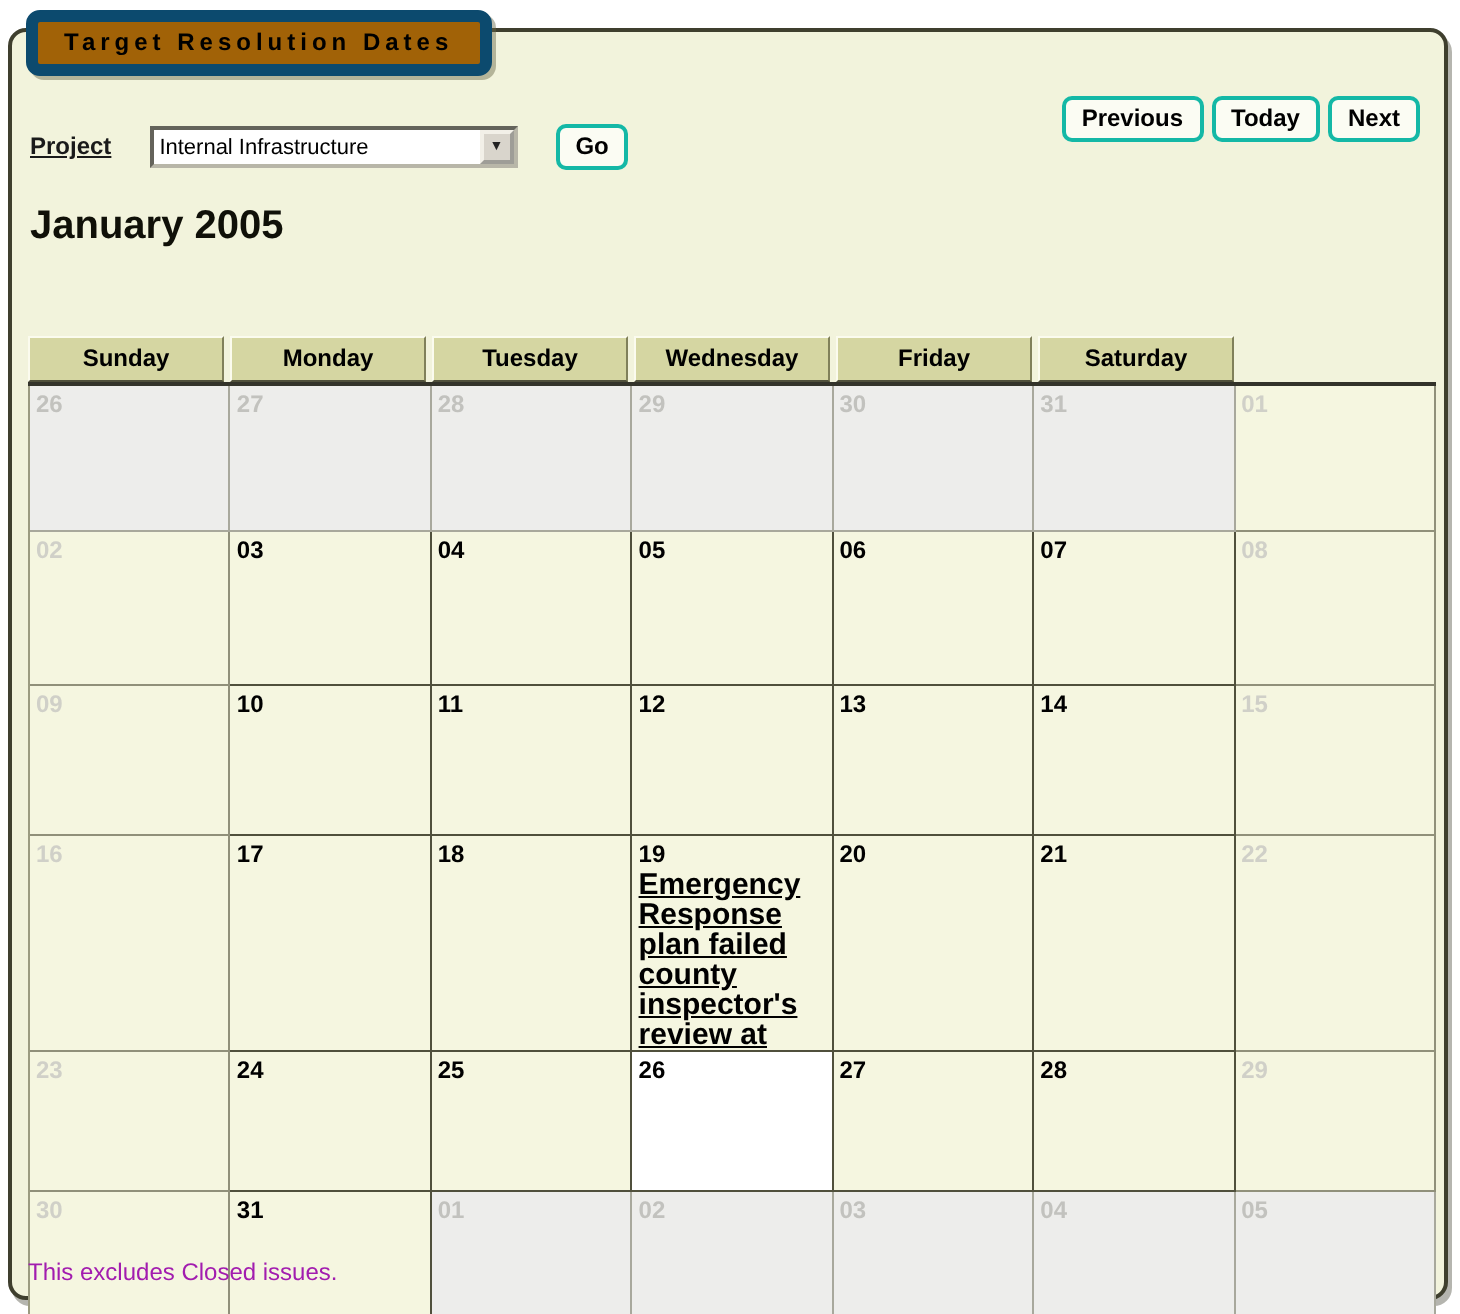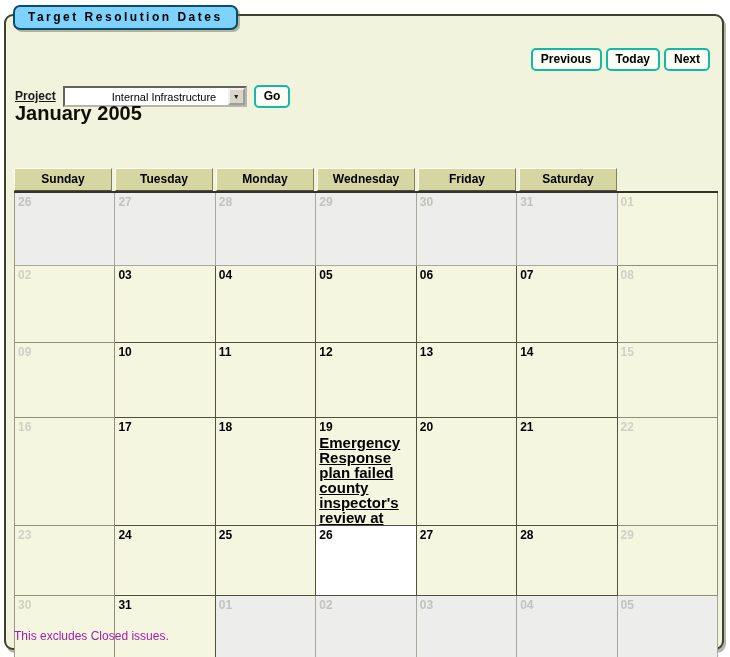--- a/index.html
+++ b/index.html
@@ -13,22 +13,22 @@
     left: 4px; top: 14px;
     width: 720px; height: 636px;
     background: #F2F3DC;
     border: 2px solid #3F3F2E;
     border-radius: 9px;
     box-shadow: 2px 3px 0 rgba(120,120,110,0.55);
   }
   .tab {
     position: absolute;
     top: -11px; left: 7px;
-    background: #7dd3fc;
-    border: 2px solid #0c4a6e;
+    background: #a16207;
+    border: 6px solid #0c4a6e;
     border-radius: 7px;
     padding: 3px 13px 4px 13px;
     font-size: 12px;
     font-weight: bold;
     letter-spacing: 2.5px;
     color: #000;
     box-shadow: 2px 2px 0 rgba(105,105,70,0.45);
     white-space: nowrap;
   }
   .toolbar {
@@ -43,24 +43,24 @@
     border-radius: 5px;
     padding: 2px 8px 3px 8px;
     font-family: "Liberation Sans", sans-serif;
     font-size: 12px;
     font-weight: bold;
     color: #000;
     cursor: pointer;
   }
   .project-row {
     position: absolute;
-    top: 69px; left: 9px;
+    top: 46px; left: 9px;
     display: flex;
     align-items: center;
-    gap: 7px;
+    gap: 19px;
     height: 22px;
   }
   .project-label {
     font-size: 12px;
     font-weight: bold;
     text-decoration: underline;
     color: #1A1A1A;
   }
   .select {
     display: flex;
@@ -70,21 +70,20 @@
     border: 2px inset #B8B6A8;
     cursor: pointer;
   }
   .select-value {
     flex: 1;
     font-size: 11px;
     color: #000;
     padding: 3px 14px 0 3px;
     overflow: hidden;
     white-space: nowrap;
-    margin-left: 44px;
   }
   .select-arrow {
     width: 17px;
     background: #D9D5CC;
     border: 2px outset #F2F0E8;
     font-size: 7px;
     color: #222;
     display: flex;
     align-items: center;
     justify-content: center;
@@ -188,22 +187,22 @@
       <span class="select-arrow">▼</span>
     </div>
     <button class="btn">Go</button>
   </div>
 
   <div class="month-title">January 2005</div>
 
   <div class="calendar">
     <div class="cal-header">
         <div class="day-header">Sunday</div>
+        <div class="day-header">Monday</div>
         <div class="day-header">Tuesday</div>
-        <div class="day-header">Monday</div>
         <div class="day-header">Wednesday</div>
         <div class="day-header">Friday</div>
         <div class="day-header">Saturday</div>
       </div>
     <div class="cal-grid">
         <div class="cell out">
           <span class="dnum">26</span>
         </div>
         <div class="cell out">
           <span class="dnum">27</span>

